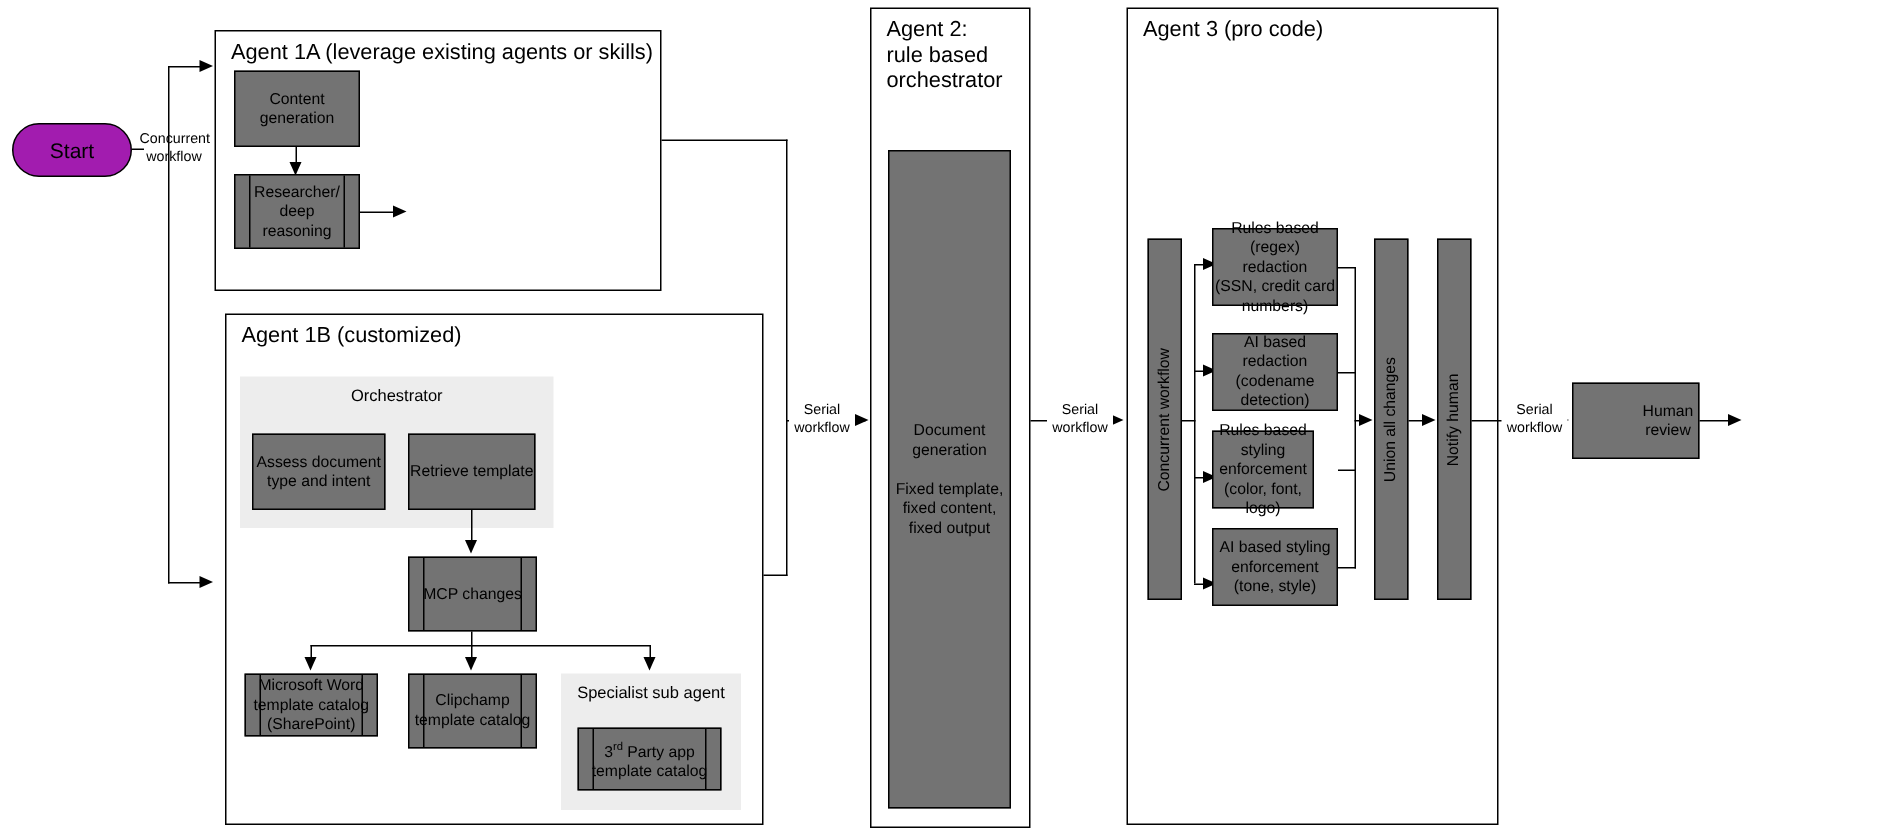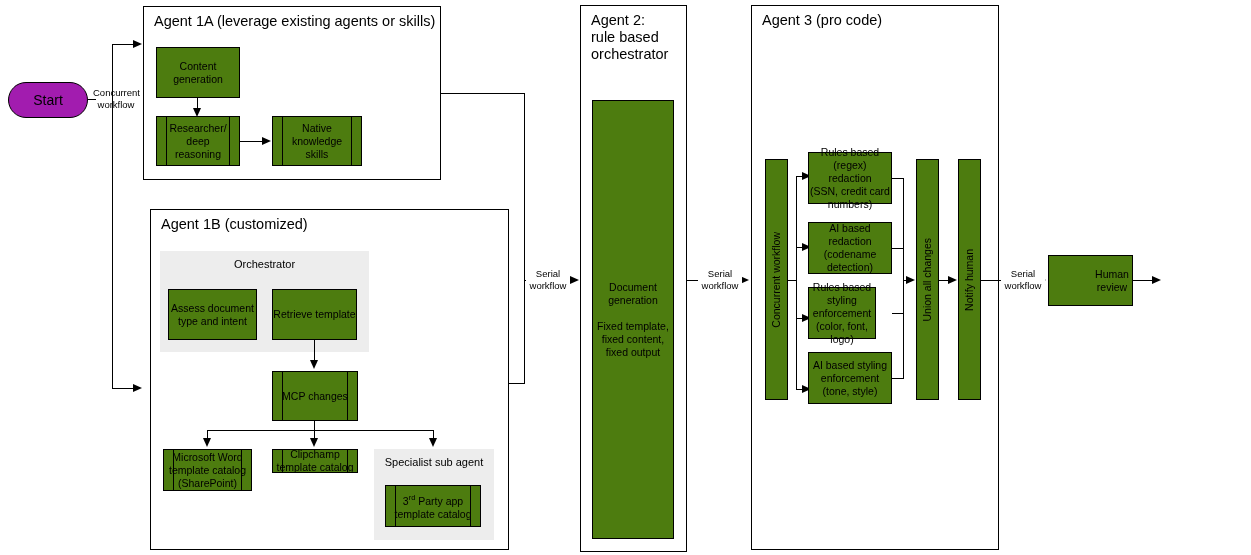--- a/index.html
+++ b/index.html
@@ -1,19 +1,19 @@
 <!DOCTYPE html>
 <html><head>
 <meta charset="utf-8">
 <style>
   html,body{margin:0;padding:0;background:#ffffff;}
   body{font-family:"Liberation Sans", sans-serif;color:#000;}
   #canvas{position:relative;width:1251px;height:555px;background:#fff;overflow:hidden;}
 
-  .box{position:absolute;box-sizing:border-box;border:1.4px solid #000;background:#4d7c0f;
+  .box{position:absolute;box-sizing:border-box;border:1.4px solid #000;background:#737373;
        display:flex;align-items:center;justify-content:center;text-align:center;
        font-size:10.5px;line-height:13px;color:#000;}
   .group{position:absolute;box-sizing:border-box;border:1.4px solid #000;background:#fff;}
   .group > .grp-title{position:absolute;left:10px;top:6px;font-size:14.5px;line-height:17px;
        color:#000;text-align:left;white-space:pre-line;}
   .panel{position:absolute;box-sizing:border-box;background:#ededed;border:none;}
   .panel > .pnl-title{position:absolute;left:0;right:0;top:7px;text-align:center;font-size:11px;color:#000;}
   .stadium{position:absolute;box-sizing:border-box;border:1.4px solid #000;background:#a21caf;
        display:flex;align-items:center;justify-content:center;font-size:14px;}
 
@@ -47,46 +47,41 @@
   <div class="ln lnh" style="left:88px;top:99px;width:8px;"></div>
   <div class="lbl" style="left:93px;top:87px;width:46px;white-space:pre-line;">Concurrent
 workflow</div>
 
   <div class="ln lnv" style="left:112px;top:44px;height:345px;"></div>
   <div class="ln lnh" style="left:112px;top:44px;width:22px;"></div>
   <div class="arrow ar-right" style="left:133px;top:40px;"></div>
   <div class="ln lnh" style="left:112px;top:388px;width:22px;"></div>
   <div class="arrow ar-right" style="left:133px;top:384px;"></div>
 
-  <div class="group" style="left:143px;top:6px;width:298px;height:174px;">
+  <div class="group" style="left:143px;top:20px;width:298px;height:174px;">
     <div class="grp-title">Agent 1A (leverage existing agents or skills)</div>
   </div>
 
   <div class="box" style="left:156px;top:47px;width:84px;height:51px;white-space:pre-line;">
     <span>Content
 generation</span>
   </div>
 
   <div class="ln lnv" style="left:197px;top:98px;height:13px;"></div>
   <div class="arrow ar-down" style="left:193px;top:108px;"></div>
 
   <div class="box pdp" style="left:156px;top:116px;width:84px;height:50px;white-space:pre-line;">
     <span>Researcher/
 deep
 reasoning</span>
   </div>
 
   <div class="ln lnh" style="left:240px;top:141px;width:23px;"></div>
   <div class="arrow ar-right" style="left:262px;top:137px;"></div>
 
-  <div class="box pdp" style="left:272px;top:116px;width:90px;height:50px;white-space:pre-line;">
-    <span>Native
-knowledge
-skills</span>
-  </div>
 
   <div class="group" style="left:150px;top:209px;width:359px;height:341px;">
     <div class="grp-title">Agent 1B (customized)</div>
   </div>
 
   <div class="panel" style="left:160px;top:251px;width:209px;height:101px;">
     <div class="pnl-title">Orchestrator</div>
   </div>
 
   <div class="box" style="left:168px;top:289px;width:89px;height:51px;white-space:pre-line;">
@@ -113,21 +108,21 @@
   <div class="arrow ar-down" style="left:310px;top:438px;"></div>
   <div class="ln lnv" style="left:433px;top:430px;height:10px;"></div>
   <div class="arrow ar-down" style="left:429px;top:438px;"></div>
 
   <div class="box pdp" style="left:163px;top:449px;width:89px;height:42px;white-space:pre-line;">
     <span>Microsoft Word
 template catalog
 (SharePoint)</span>
   </div>
 
-  <div class="box pdp" style="left:272px;top:449px;width:86px;height:24px;white-space:pre-line;text-align:center;">
+  <div class="box pdp" style="left:272px;top:449px;width:86px;height:50px;white-space:pre-line;text-align:center;">
     <span>Clipchamp
 template catalog</span>
   </div>
 
   <div class="panel" style="left:374px;top:449px;width:120px;height:91px;">
     <div class="pnl-title">Specialist sub agent</div>
   </div>
 
   <div class="box pdp" style="left:385px;top:485px;width:96px;height:42px;white-space:pre-line;">
     <span><span>3</span><span class="sup">rd</span><span style="white-space:pre-line;"> Party app

